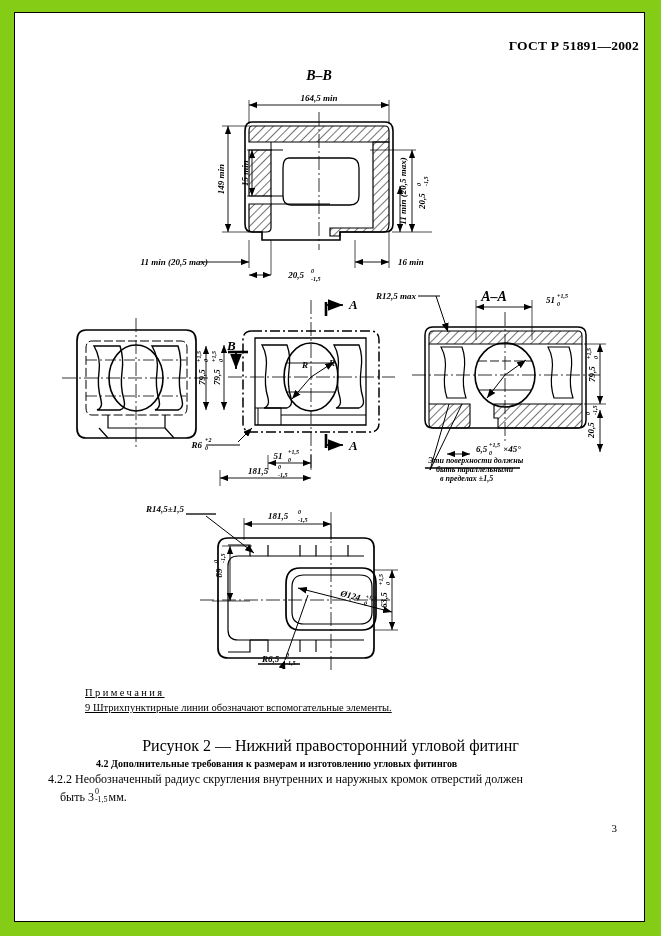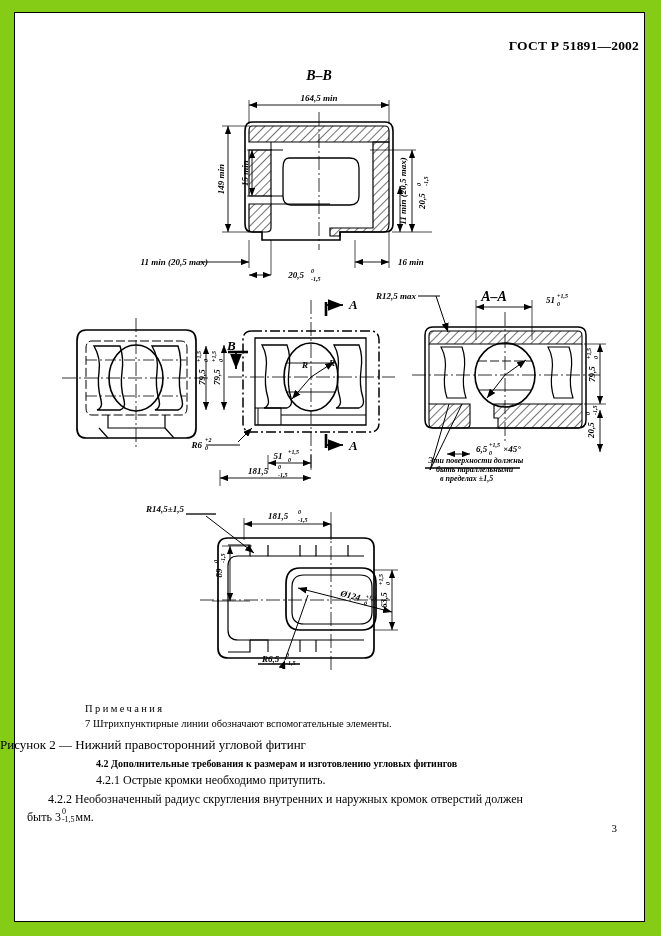--- a/index.html
+++ b/index.html
@@ -12,30 +12,30 @@
     position:absolute;left:14px;top:12px;width:631px;height:910px;
     border:1px solid #000;background:#fff;box-sizing:border-box;
   }
   .hdr{
     position:absolute;right:22px;top:38px;font-weight:bold;font-size:13.5px;
     letter-spacing:.2px;color:#000;white-space:nowrap;
   }
   
   .draw{position:absolute;left:0;top:0;width:661px;height:936px;}
   
-  .notes{position:absolute;left:85px;top:702px;width:540px;font-size:10.5px;line-height:14px;color:#000;}
+  .notes{position:absolute;left:85px;top:686px;width:540px;font-size:10.5px;line-height:14px;color:#000;text-decoration:underline;}
   .notes .ttl{letter-spacing:2.4px;margin-bottom:1px;}
   .notes .ln{white-space:nowrap;}
-  .figcap{position:absolute;left:0;top:737px;width:661px;text-align:left;font-size:13px;color:#000;}
+  .figcap{position:absolute;left:0;top:737px;width:661px;text-align:center;font-size:16px;color:#000;}
   .sec{position:absolute;left:0;top:758px;width:661px;color:#000;}
   .sec .h{font-size:10px;font-weight:bold;padding-left:96px;}
   .sec p{margin:0;font-size:12px;line-height:17px;}
   .p1{padding-left:96px;margin-top:3px !important;}
   .p2{padding-left:48px;margin-top:2px !important;}
-  .p2b{padding-left:27px;margin-top:0 !important;}
+  .p2b{padding-left:60px;margin-top:0 !important;}
   .frac{display:inline-block;font-size:8px;line-height:8px;vertical-align:-1px;text-align:left;margin:0 1px;}
   .frac b{display:block;font-weight:normal;}
   .pageno{position:absolute;right:44px;top:822px;font-size:11px;color:#000;}
 </style>
 </head>
 <body>
 
 <div class="page">
   <div class="sheet"></div>
 
@@ -320,26 +320,25 @@
         <text x="402" y="603" font-size="6" font-weight="bold" font-style="italic">0</text>
       </g>
       <text x="262" y="662" font-size="9" font-weight="bold" font-style="italic">R6,5</text>
       <text x="286" y="657" font-size="6" font-weight="bold" font-style="italic">0</text>
       <text x="286" y="665" font-size="6" font-weight="bold" font-style="italic">-1,5</text>
     </g>
   </svg>
 
   <div class="notes">
     <div class="ttl">Примечания</div>
-    <div class="ln">7  Штрихпунктирные линии обозначают вспомогательные элементы.</div>
+    <div class="ln">9  Штрихпунктирные линии обозначают вспомогательные элементы.</div>
   </div>
 
   <div class="figcap">Рисунок 2 — Нижний правосторонний угловой фитинг</div>
 
   <div class="sec">
     <div class="h">4.2  Дополнительные требования к размерам и изготовлению угловых фитингов</div>
-    <p class="p1">4.2.1  Острые кромки необходимо притупить.</p>
     <p class="p2">4.2.2  Необозначенный радиус скругления внутренних и наружных кромок отверстий должен</p>
     <p class="p2b"><span>быть 3</span><span class="frac"><b>0</b><b>-1,5</b></span><span>мм.</span></p>
   </div>
 
   <div class="pageno">3</div>
 </div>
 
 </body></html>

